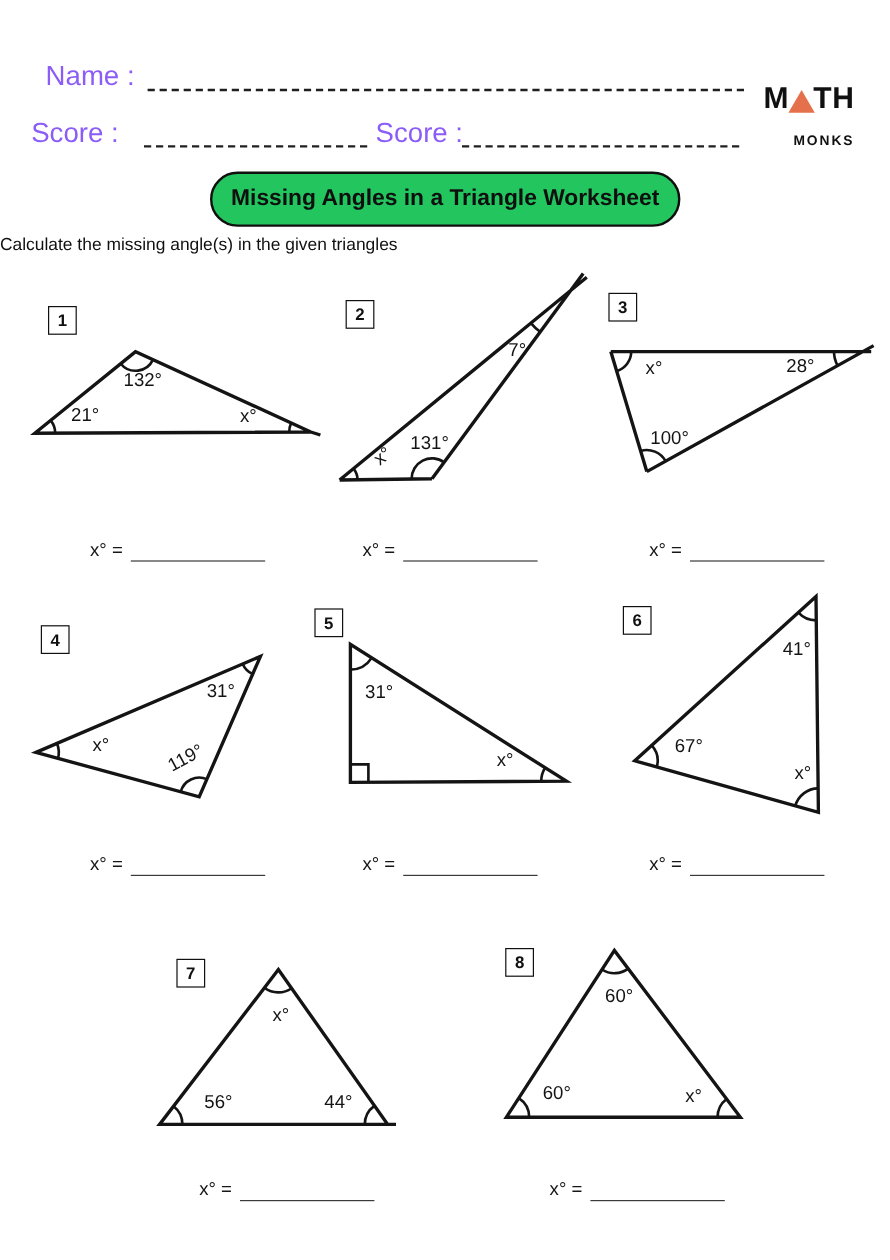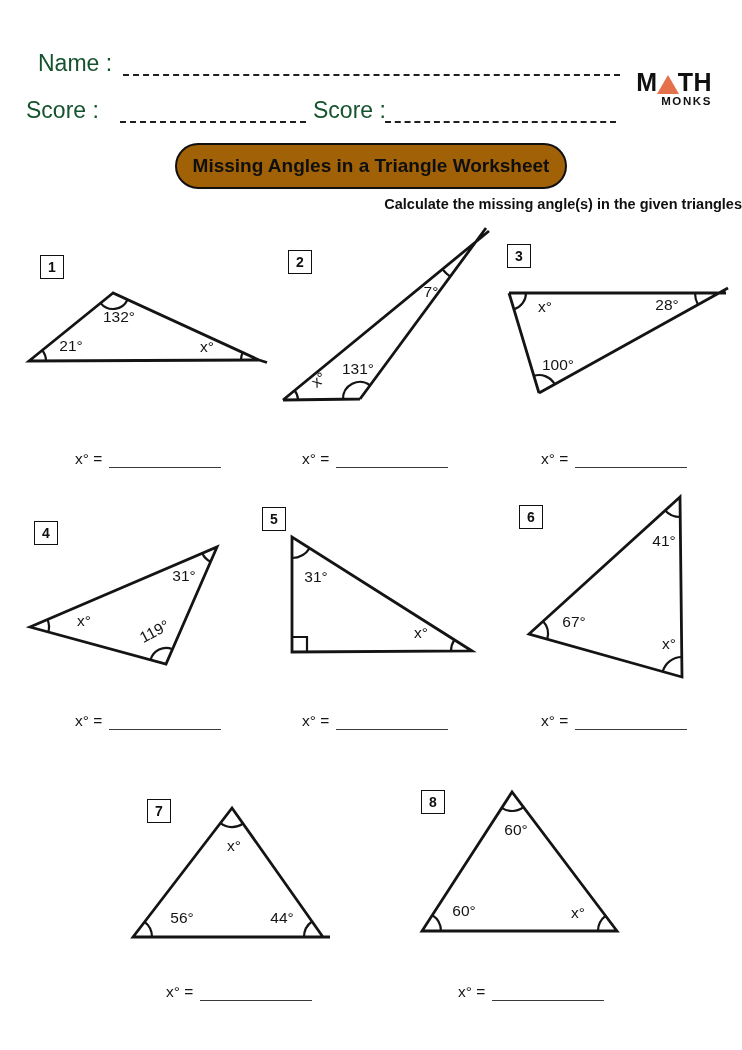--- a/index.html
+++ b/index.html
@@ -1,29 +1,29 @@
 <!DOCTYPE html>
 <html><head>
 <meta charset="utf-8">
 <style>
   html,body{margin:0;padding:0;background:#e8e8e8;}
   .page{position:relative;width:742px;height:1050px;background:#ffffff;margin:0 auto;
         font-family:"Liberation Sans",sans-serif;color:#141414;overflow:hidden;}
   .abs{position:absolute;}
-  .hdr-label{font-size:23px;font-weight:500;color:#14532d;white-space:nowrap;}
+  .hdr-label{font-size:23px;font-weight:500;color:#8b5cf6;white-space:nowrap;}
   .dash-line{border-bottom:2.4px dashed #1f1f1f;height:16px;}
   .logo{display:flex;flex-direction:column;align-items:flex-end;line-height:1;}
   .logo-top{display:flex;align-items:flex-end;font-weight:700;font-size:25px;letter-spacing:.5px;color:#101010;}
   .logo-tri{width:0;height:0;border-left:11px solid transparent;border-right:11px solid transparent;
             border-bottom:19px solid #E5714C;margin:0 -1px 1px -1px;}
-  .logo-sub{font-size:11.5px;font-weight:700;letter-spacing:1.6px;color:#101010;margin-top:1px;}
+  .logo-sub{font-size:11.5px;font-weight:700;letter-spacing:1.6px;color:#101010;margin-top:18px;}
   .title-box{left:175px;top:143px;width:388px;height:42px;border:2.6px solid #101010;border-radius:23px;
              display:flex;align-items:center;justify-content:center;font-size:19px;font-weight:600;
-             color:#0f0f0f;background:#a16207;}
-  .subtitle{left:0;top:196px;width:742px;text-align:right;font-size:14.5px;font-weight:700;color:#101010;}
+             color:#0f0f0f;background:#22c55e;}
+  .subtitle{left:0;top:196px;width:742px;text-align:left;font-size:14.5px;font-weight:400;color:#101010;}
   .badge{width:22px;height:22px;border:1.7px solid #101010;display:flex;align-items:center;
          justify-content:center;font-size:14px;font-weight:700;color:#101010;background:#fff;}
   .answer{display:flex;align-items:flex-end;font-size:15.5px;font-weight:500;color:#161616;}
   .answer .blank{width:112px;border-bottom:1.8px solid #3a3a3a;height:15px;margin-left:7px;}
   svg.geo{position:absolute;left:0;top:0;pointer-events:none;}
   svg.geo path{fill:none;stroke:#141414;}
   svg.geo path.edge{stroke-width:2.8px;}
   svg.geo path.arc{stroke-width:2.2px;}
   svg.geo text{fill:#141414;font-family:"Liberation Sans",sans-serif;font-size:15.5px;font-weight:500;text-anchor:middle;}
 </style>

